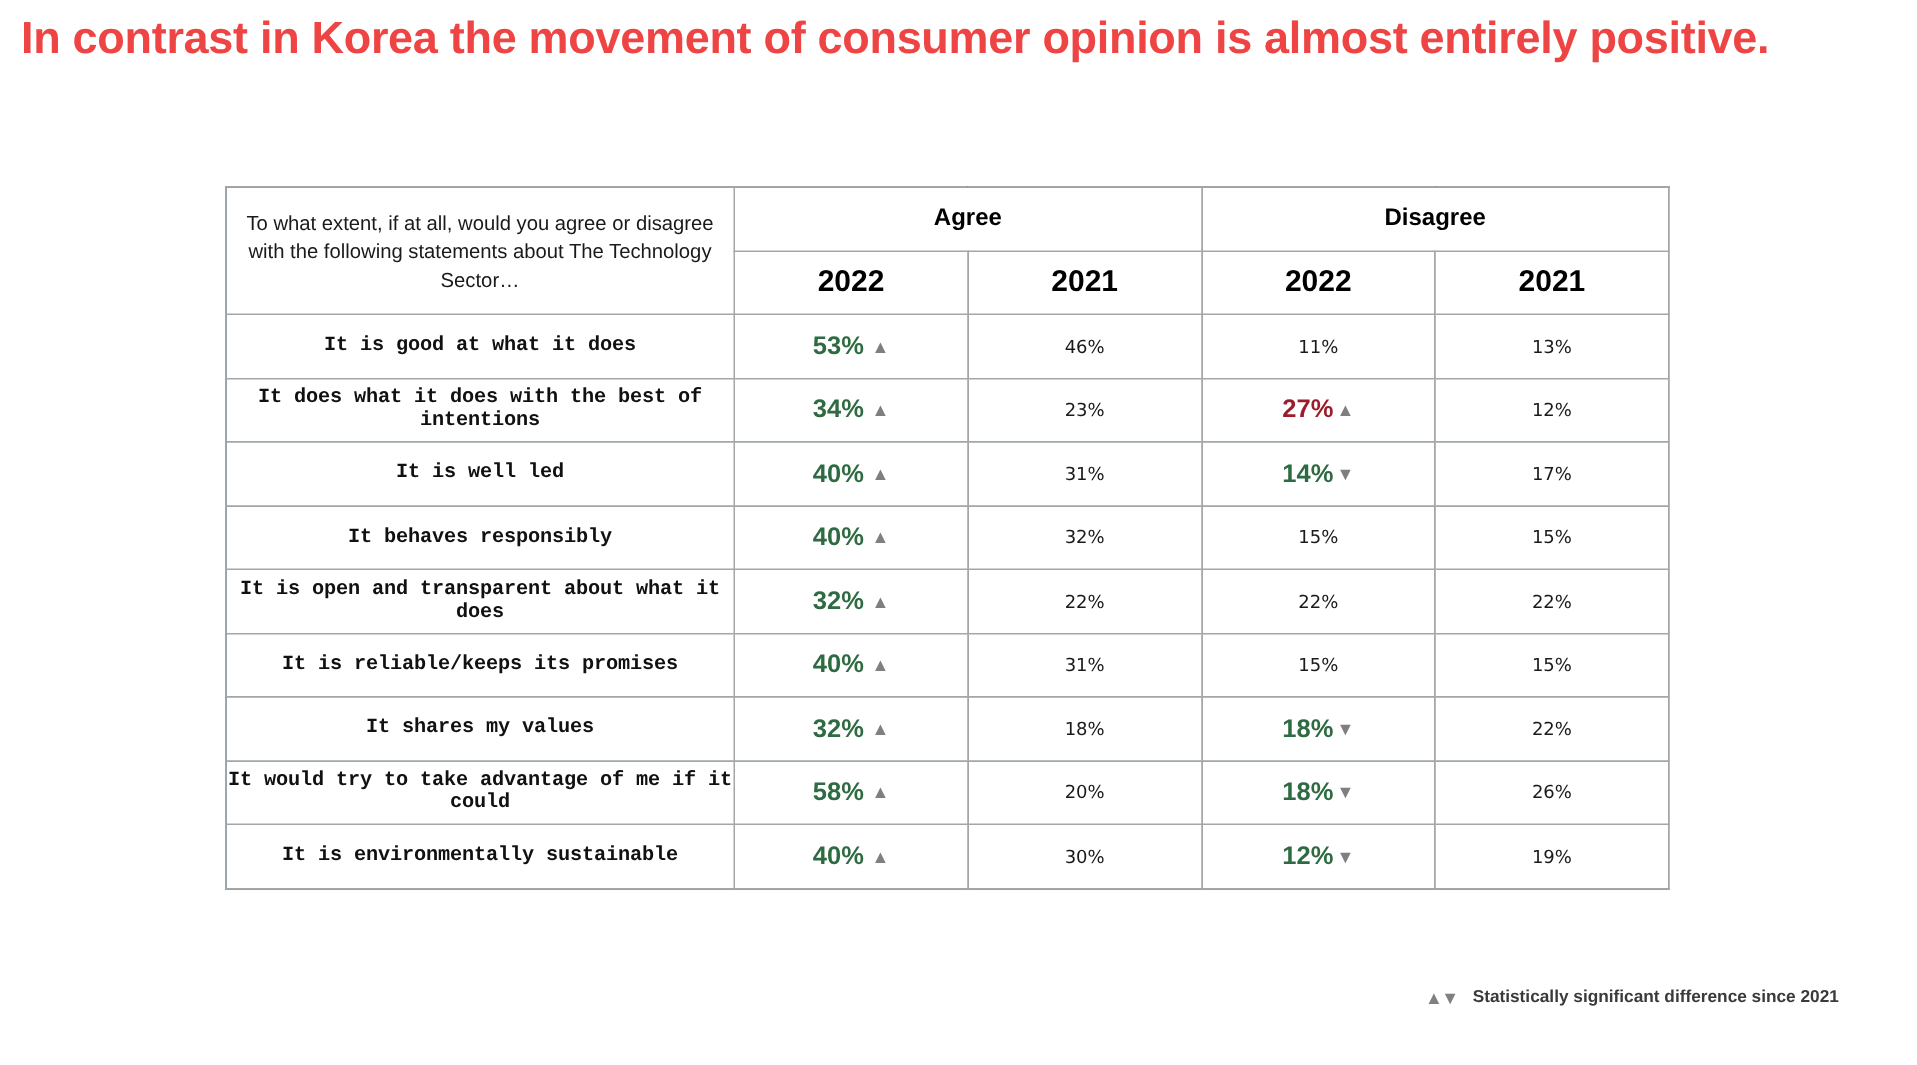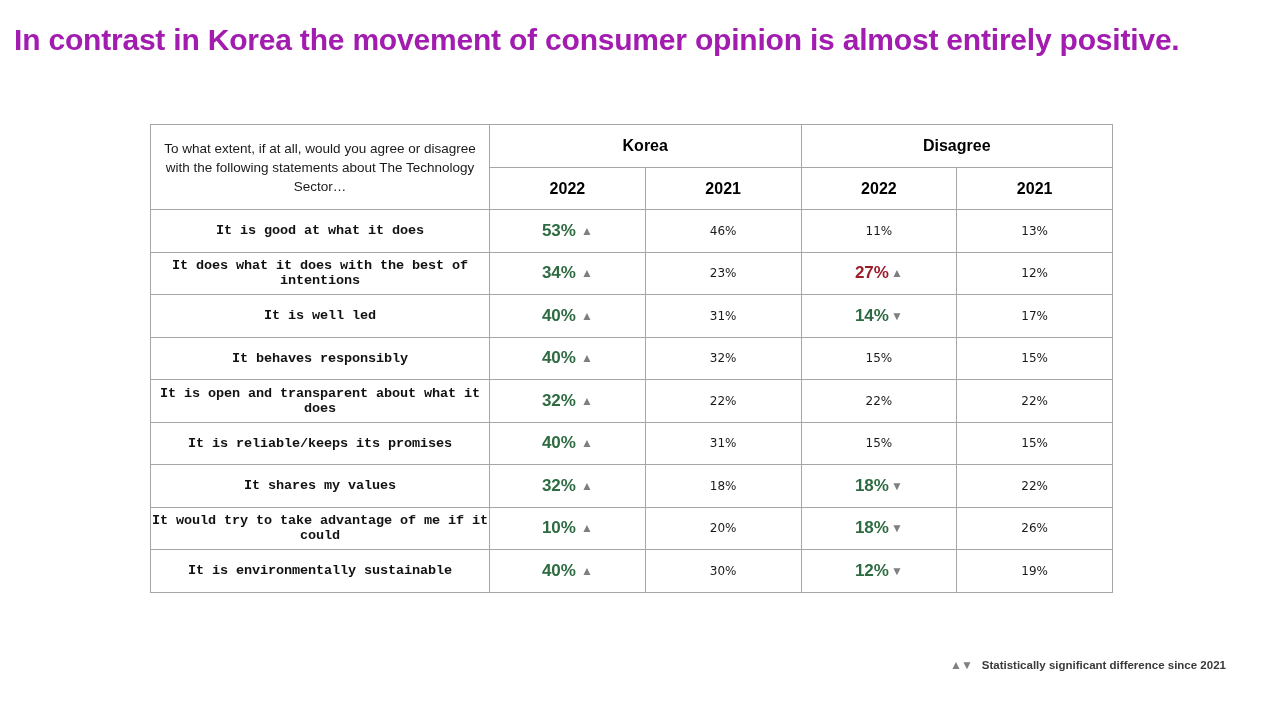--- a/index.html
+++ b/index.html
@@ -12,23 +12,23 @@
     background: #ffffff;
     font-family: "Liberation Sans", sans-serif;
     overflow: hidden;
     position: relative;
   }
 
   
   #slide-title {
     position: absolute;
     left: 14px;
-    top: 18px;
+    top: 4px;
     width: 1250px;
-    color: #a21caf;
+    color: #ef4444;
     font-size: 30px;
     font-weight: bold;
     line-height: 43px;
     letter-spacing: -0.2px;
   }
 
   
   #survey-table {
     position: absolute;
     left: 150px;
@@ -67,21 +67,21 @@
     font-size: 16px;
     font-weight: bold;
     color: #000000;
     height: 42px;
   }
 
   
   .year-head {
     text-align: center;
     vertical-align: middle;
-    font-size: 16px;
+    font-size: 20px;
     font-weight: bold;
     color: #000000;
     height: 41px;
   }
 
   
   .statement-cell {
     text-align: center;
     vertical-align: middle;
     font-size: 13.5px;
@@ -155,21 +155,21 @@
 </style>
 </head>
 <body>
 
 <div id="slide-title">In contrast in Korea the movement of consumer opinion is almost entirely positive.</div>
 
 <table id="survey-table">
   <thead>
     <tr>
       <td class="question-cell col-statement" rowspan="2">To what extent, if at all, would you agree or disagree with the following statements about The Technology Sector…</td>
-      <td class="group-head" colspan="2">Korea</td>
+      <td class="group-head" colspan="2">Agree</td>
       <td class="group-head" colspan="2">Disagree</td>
     </tr>
     <tr>
       <td class="year-head col-val">2022</td>
       <td class="year-head col-val">2021</td>
       <td class="year-head col-val">2022</td>
       <td class="year-head col-val">2021</td>
     </tr>
   </thead>
   <tbody id="table-body">
@@ -217,21 +217,21 @@
       </tr>
       <tr>
         <td class="statement-cell col-statement">It shares my values</td>
         <td class="value-cell hl up-green"><span>32%</span><span class="arrow sp">▲</span></td>
         <td class="value-cell plain"><span>18%</span></td>
         <td class="value-cell hl down-green"><span>18%</span><span class="arrow">▼</span></td>
         <td class="value-cell plain"><span>22%</span></td>
       </tr>
       <tr>
         <td class="statement-cell col-statement">It would try to take advantage of me if it could</td>
-        <td class="value-cell hl up-green"><span>10%</span><span class="arrow sp">▲</span></td>
+        <td class="value-cell hl up-green"><span>58%</span><span class="arrow sp">▲</span></td>
         <td class="value-cell plain"><span>20%</span></td>
         <td class="value-cell hl down-green"><span>18%</span><span class="arrow">▼</span></td>
         <td class="value-cell plain"><span>26%</span></td>
       </tr>
       <tr>
         <td class="statement-cell col-statement">It is environmentally sustainable</td>
         <td class="value-cell hl up-green"><span>40%</span><span class="arrow sp">▲</span></td>
         <td class="value-cell plain"><span>30%</span></td>
         <td class="value-cell hl down-green"><span>12%</span><span class="arrow">▼</span></td>
         <td class="value-cell plain"><span>19%</span></td>

